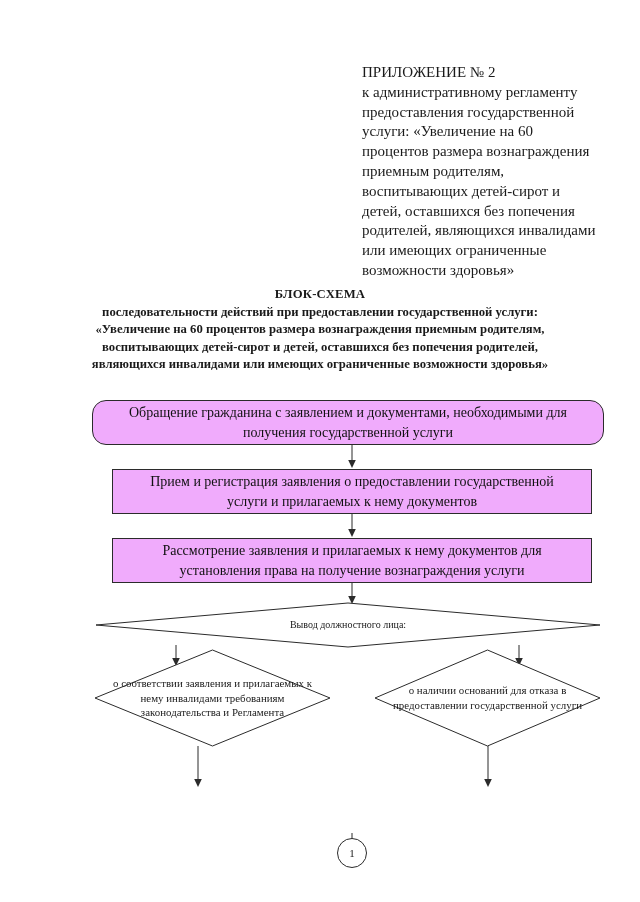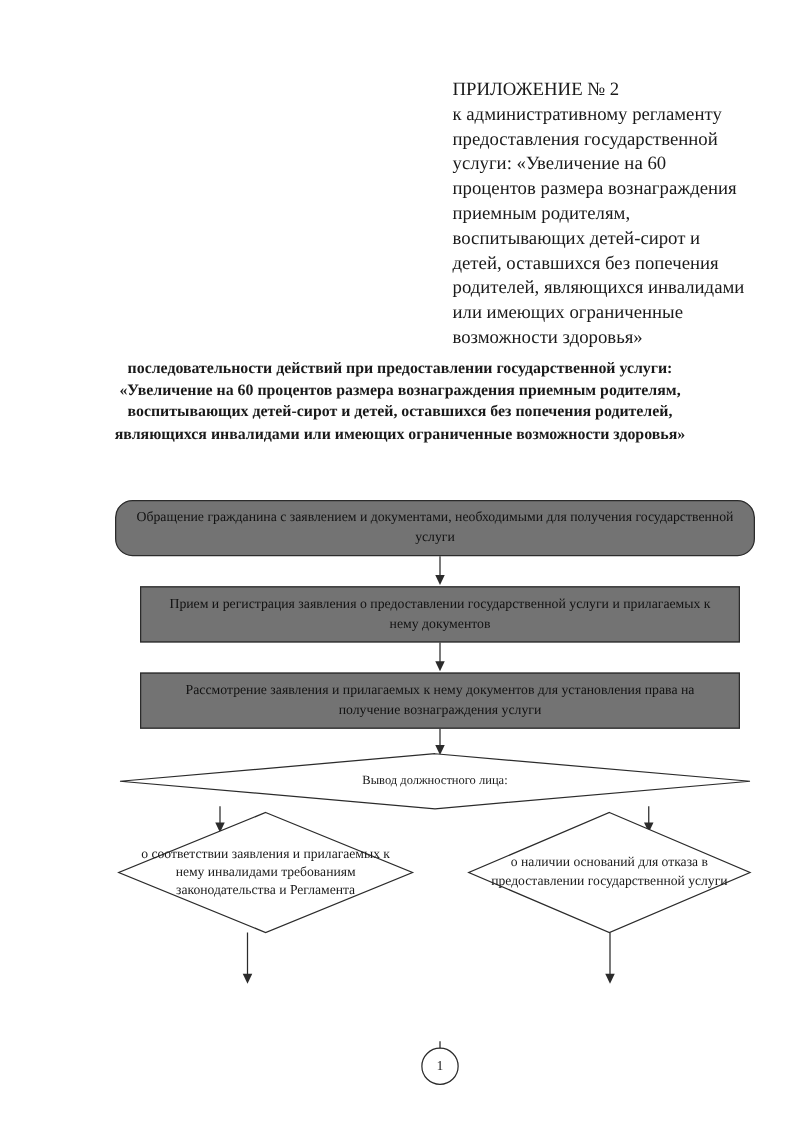--- a/index.html
+++ b/index.html
@@ -59,24 +59,24 @@
   }
 
   
   .node {
     position: absolute;
     box-sizing: border-box;
     display: flex;
     align-items: center;
     justify-content: center;
     text-align: center;
-    font-size: 11px;
+    font-size: 14px;
     line-height: 1.42;
     color: #111;
-    background: #737373;
+    background: #f0abfc;
   }
   .box {
     border: 1px solid #2b2b2b;
   }
   .box.rounded {
     border-radius: 14px;
   }
   .box .inner {
     padding: 0 16px;
   }
@@ -133,20 +133,21 @@
 <body>
 
 <div id="page">
 
   <div class="doc-header">
     <span class="appx-title">ПРИЛОЖЕНИЕ № 2</span>
     <span class="appx-body">к административному регламенту предоставления государственной услуги: «Увеличение на 60 процентов размера вознаграждения приемным родителям, воспитывающих детей-сирот и детей, оставшихся без попечения родителей, являющихся инвалидами или имеющих ограниченные возможности здоровья»</span>
   </div>
 
   <div class="scheme-title">
+    <span class="line-main">БЛОК-СХЕМА</span>
     <span class="line-sub">последовательности действий при предоставлении государственной услуги: «Увеличение на 60 процентов размера вознаграждения приемным родителям, воспитывающих детей-сирот и детей, оставшихся без попечения родителей, являющихся инвалидами или имеющих ограниченные возможности здоровья»</span>
   </div>
 
   <div class="node box rounded" style="left:92px; top:400px; width:512px; height:45px;">
     <span class="inner">Обращение гражданина с заявлением и документами, необходимыми для получения государственной услуги</span>
   </div>
 
   <svg class="conn" style="left:346px; top:445px;" width="12" height="24">
     <line x1="6" y1="0" x2="6" y2="17" stroke="#2b2b2b" stroke-width="1"></line>
     <polygon points="6,23 2.2,15 9.8,15" fill="#2b2b2b"></polygon>

